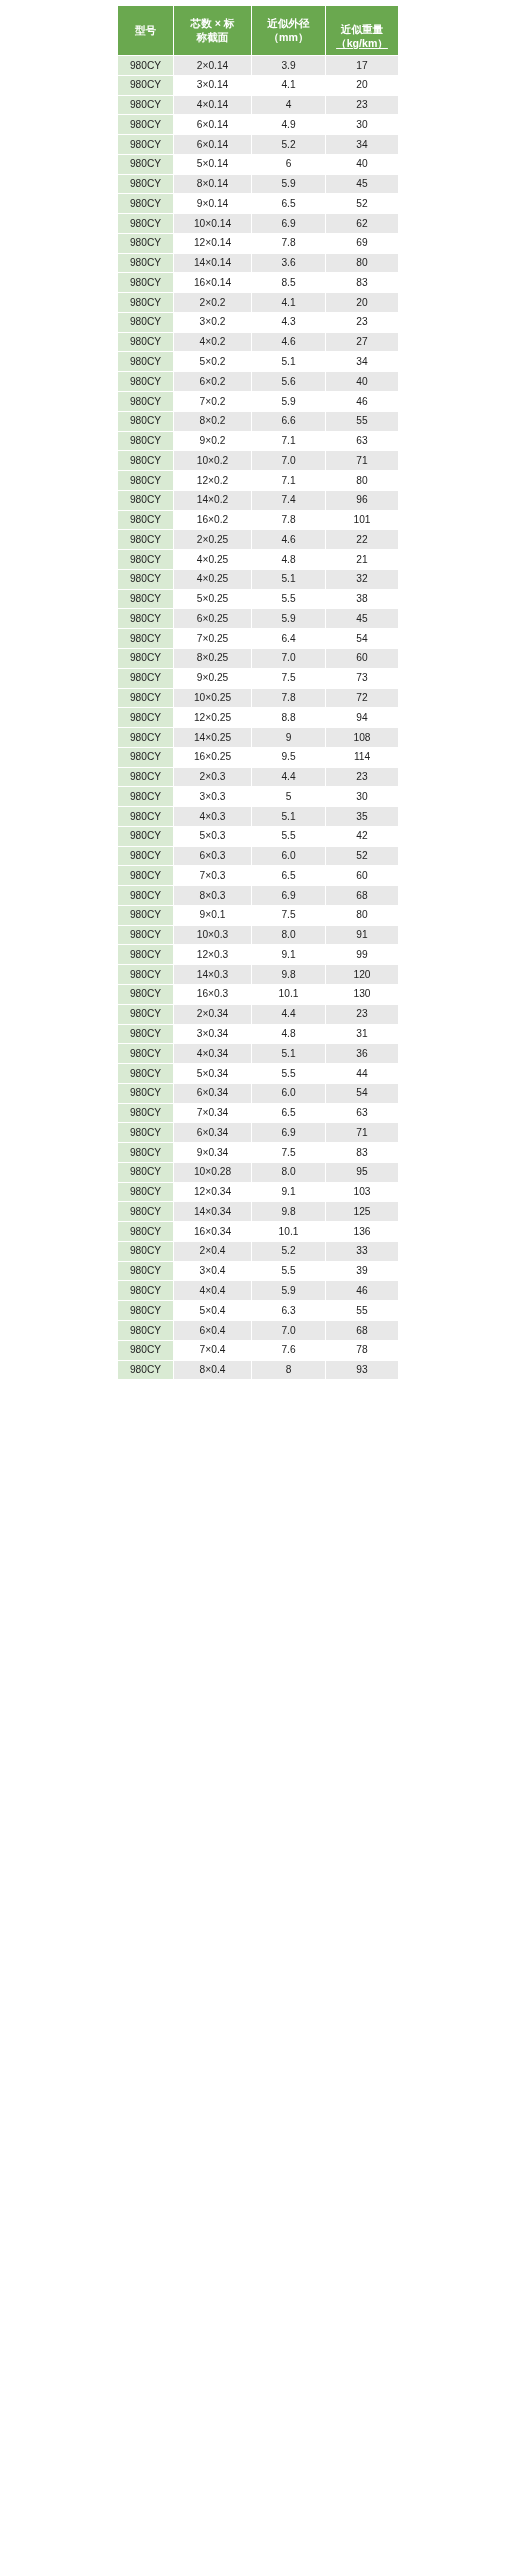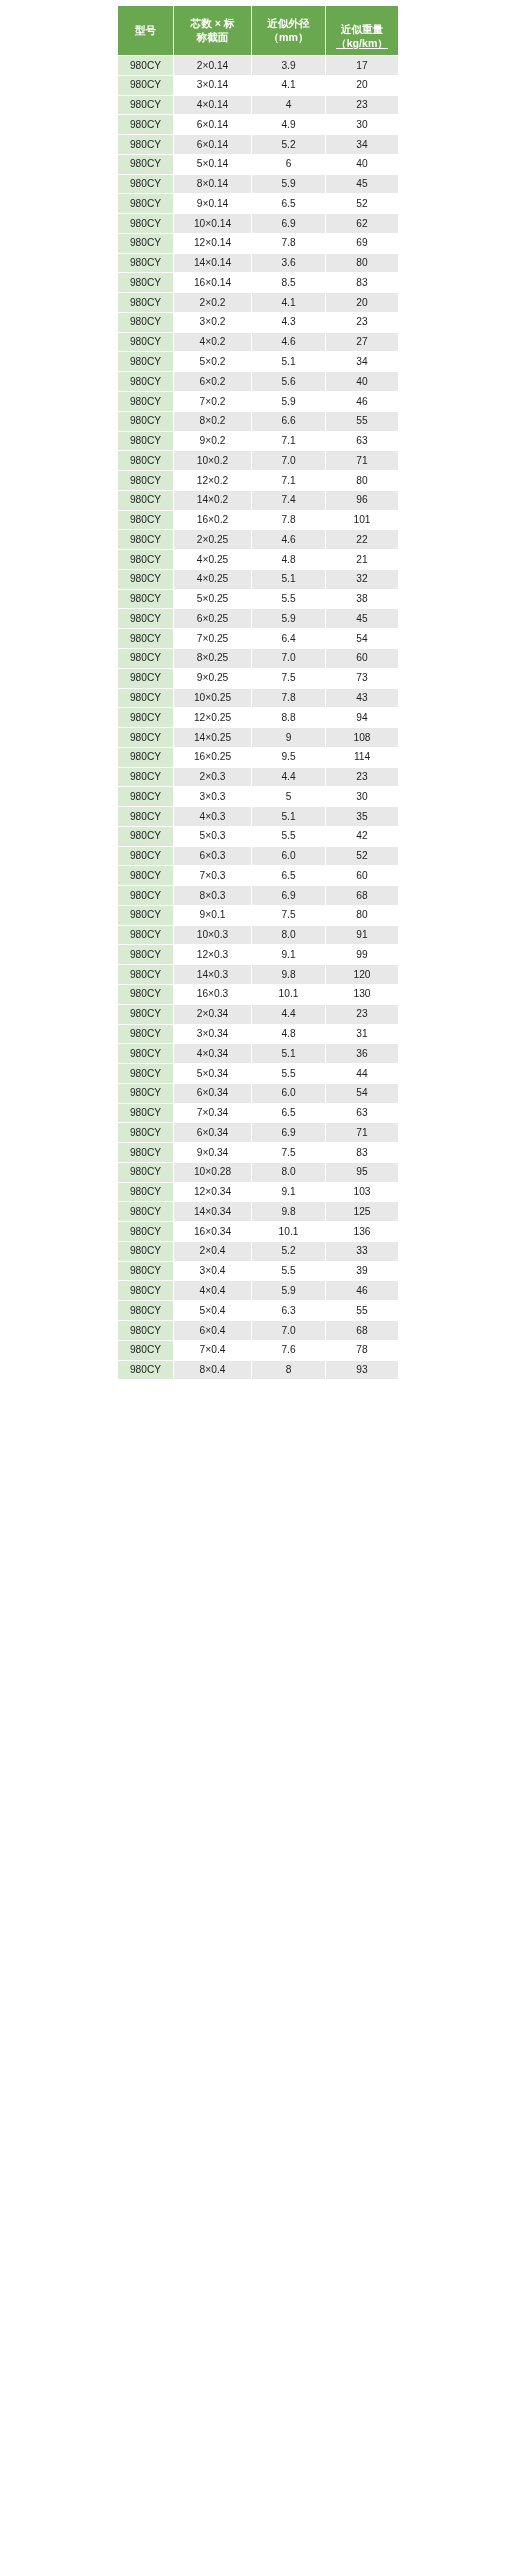--- a/index.html
+++ b/index.html
@@ -279,21 +279,21 @@
         <tr class="alt">
           <td class="model">980CY</td>
           <td class="val">9×0.25</td>
           <td class="val">7.5</td>
           <td class="val">73</td>
         </tr>
         <tr>
           <td class="model">980CY</td>
           <td class="val">10×0.25</td>
           <td class="val">7.8</td>
-          <td class="val">43</td>
+          <td class="val">72</td>
         </tr>
         <tr class="alt">
           <td class="model">980CY</td>
           <td class="val">12×0.25</td>
           <td class="val">8.8</td>
           <td class="val">94</td>
         </tr>
         <tr>
           <td class="model">980CY</td>
           <td class="val">14×0.25</td>

